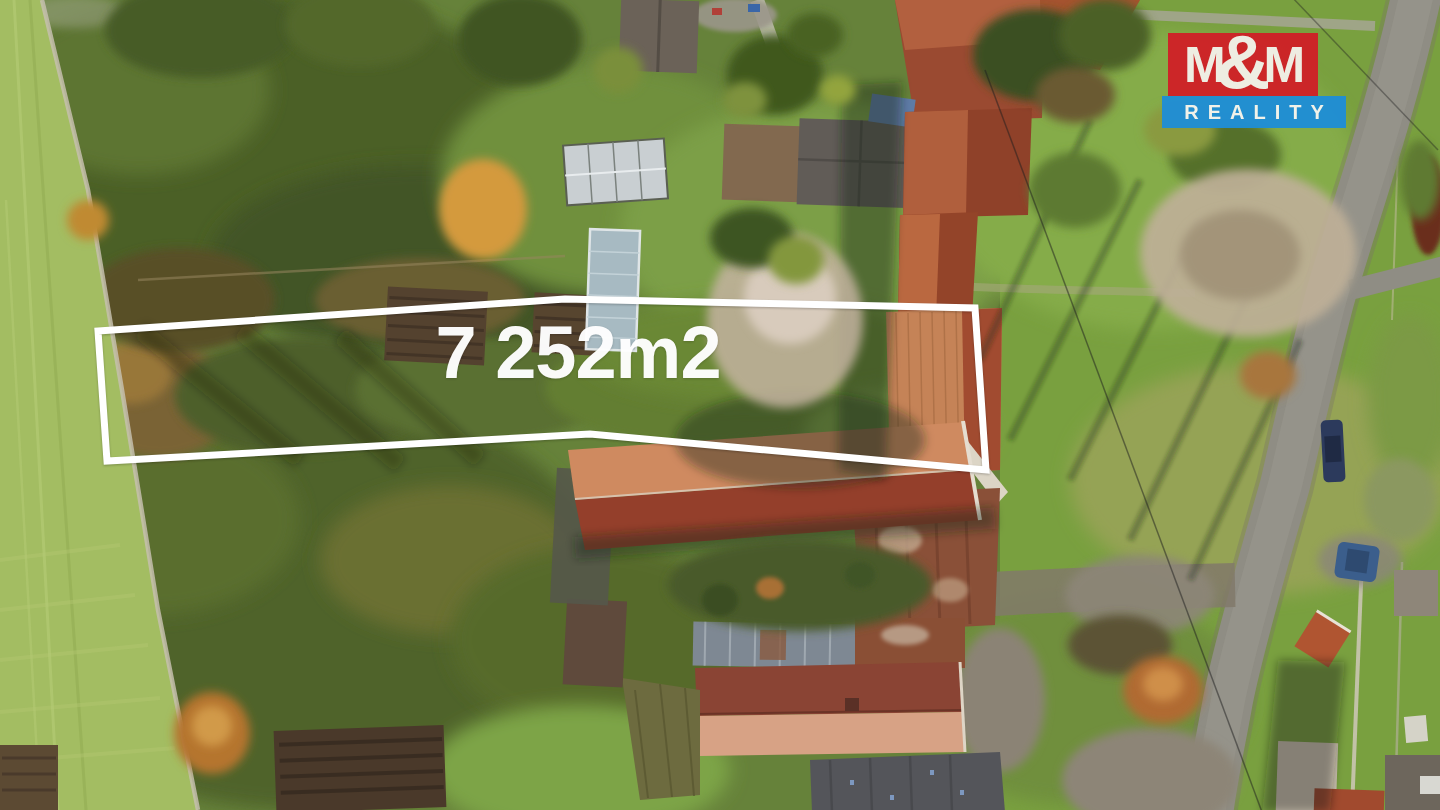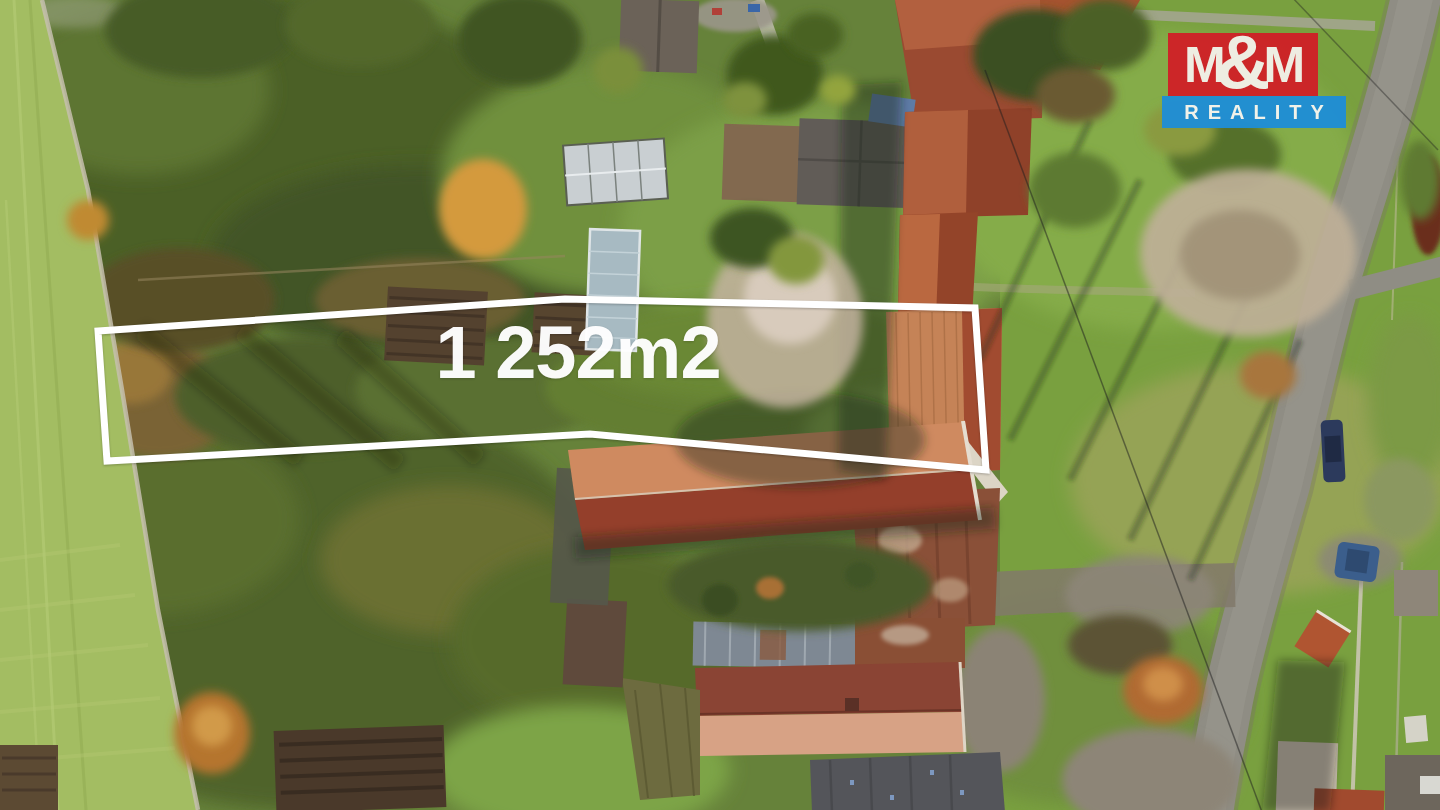--- a/index.html
+++ b/index.html
@@ -296,21 +296,21 @@
         <rect x="1346" y="550" width="22" height="22" fill="#2e4a70"></rect>
       </g>
       <rect x="1420" y="776" width="20" height="18" fill="#d8d8d2"></rect>
     </g>
   </svg>
 
   <svg id="plot-outline-svg" width="1440" height="810" viewBox="0 0 1440 810">
     <polygon points="98,331 565,299 975,308 986,470 590,434 107,461"></polygon>
   </svg>
 
-  <div id="area-label">1 252m2</div>
+  <div id="area-label">7 252m2</div>
 
   <div id="mm-logo">
     <div class="logo-top">
       <span class="m">M</span>
       <span class="amp">&amp;</span>
       <span class="m">M</span>
     </div>
     <div class="logo-bottom">REALITY</div>
   </div>
 

